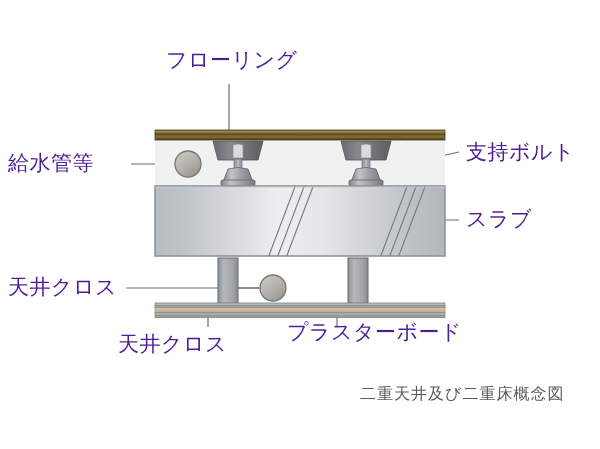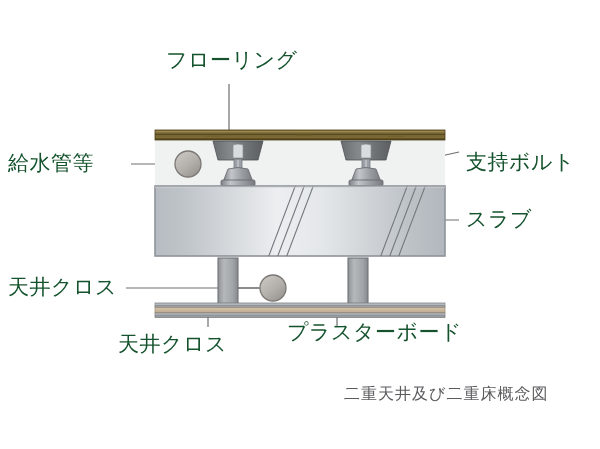--- a/index.html
+++ b/index.html
@@ -7,21 +7,21 @@
     width:600px;height:449px;
     background:#ffffff;
     font-family:"Liberation Serif","DejaVu Serif",serif;
     overflow:hidden;
     position:relative;
   }
   #stage{position:absolute;left:0;top:0;width:600px;height:449px;}
   #stage svg{display:block;}
   .lbl{
     position:absolute;
-    color:#14532d;
+    color:#4c1d95;
     font-family:"Liberation Serif","DejaVu Serif",serif;
     font-size:21px;
     line-height:1;
     white-space:nowrap;
     letter-spacing:0.5px;
   }
   .cap{
     position:absolute;
     color:#5b5b5e;
     font-family:"Liberation Serif","DejaVu Serif",serif;
@@ -205,23 +205,23 @@
     <line x1="155" y1="314" x2="445" y2="314" stroke="#c9cdd1" stroke-width="0.8" opacity="0.9"></line>
   </g>
 
 </svg>
 </div>
 
 <div class="lbl" style="left:166px; top:50px;">フローリング</div>
 
 <div class="lbl" style="left:8px; top:153px;">給水管等</div>
 
-<div class="lbl" style="left:466px; top:142px;margin-top:10px;">支持ボルト</div>
+<div class="lbl" style="left:466px; top:142px;">支持ボルト</div>
 
 <div class="lbl" style="left:466px; top:209px;font-family:Liberation Serif, serif;">スラブ</div>
 
 <div class="lbl" style="left:8px; top:277px;">天井クロス</div>
 
 <div class="lbl" style="left:118px; top:334px;text-align:right;">天井クロス</div>
 
 <div class="lbl" style="left:287px; top:322px;">プラスターボード</div>
 
-<div class="cap" style="left:344px; top:384px;text-align:right;">二重天井及び二重床概念図</div>
+<div class="cap" style="left:360px; top:384px;text-align:right;">二重天井及び二重床概念図</div>
 
 </body></html>

